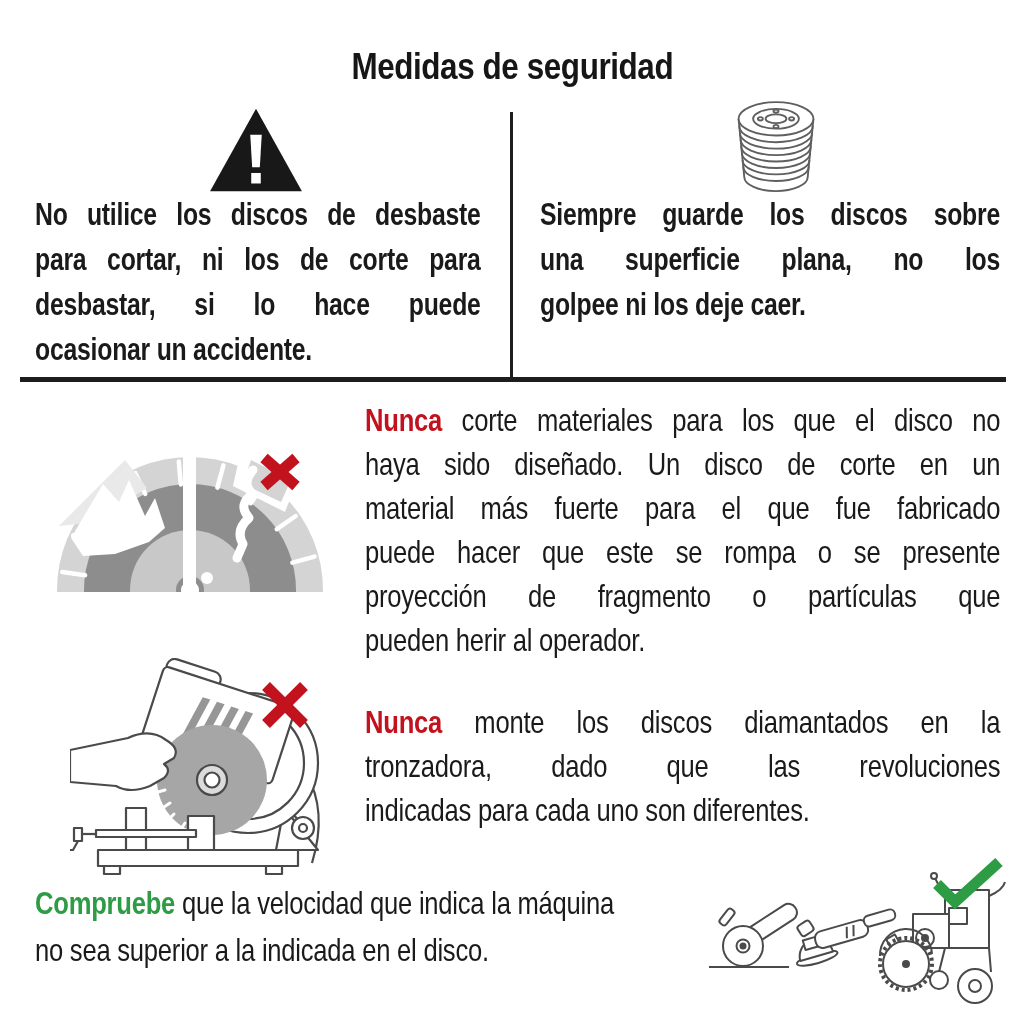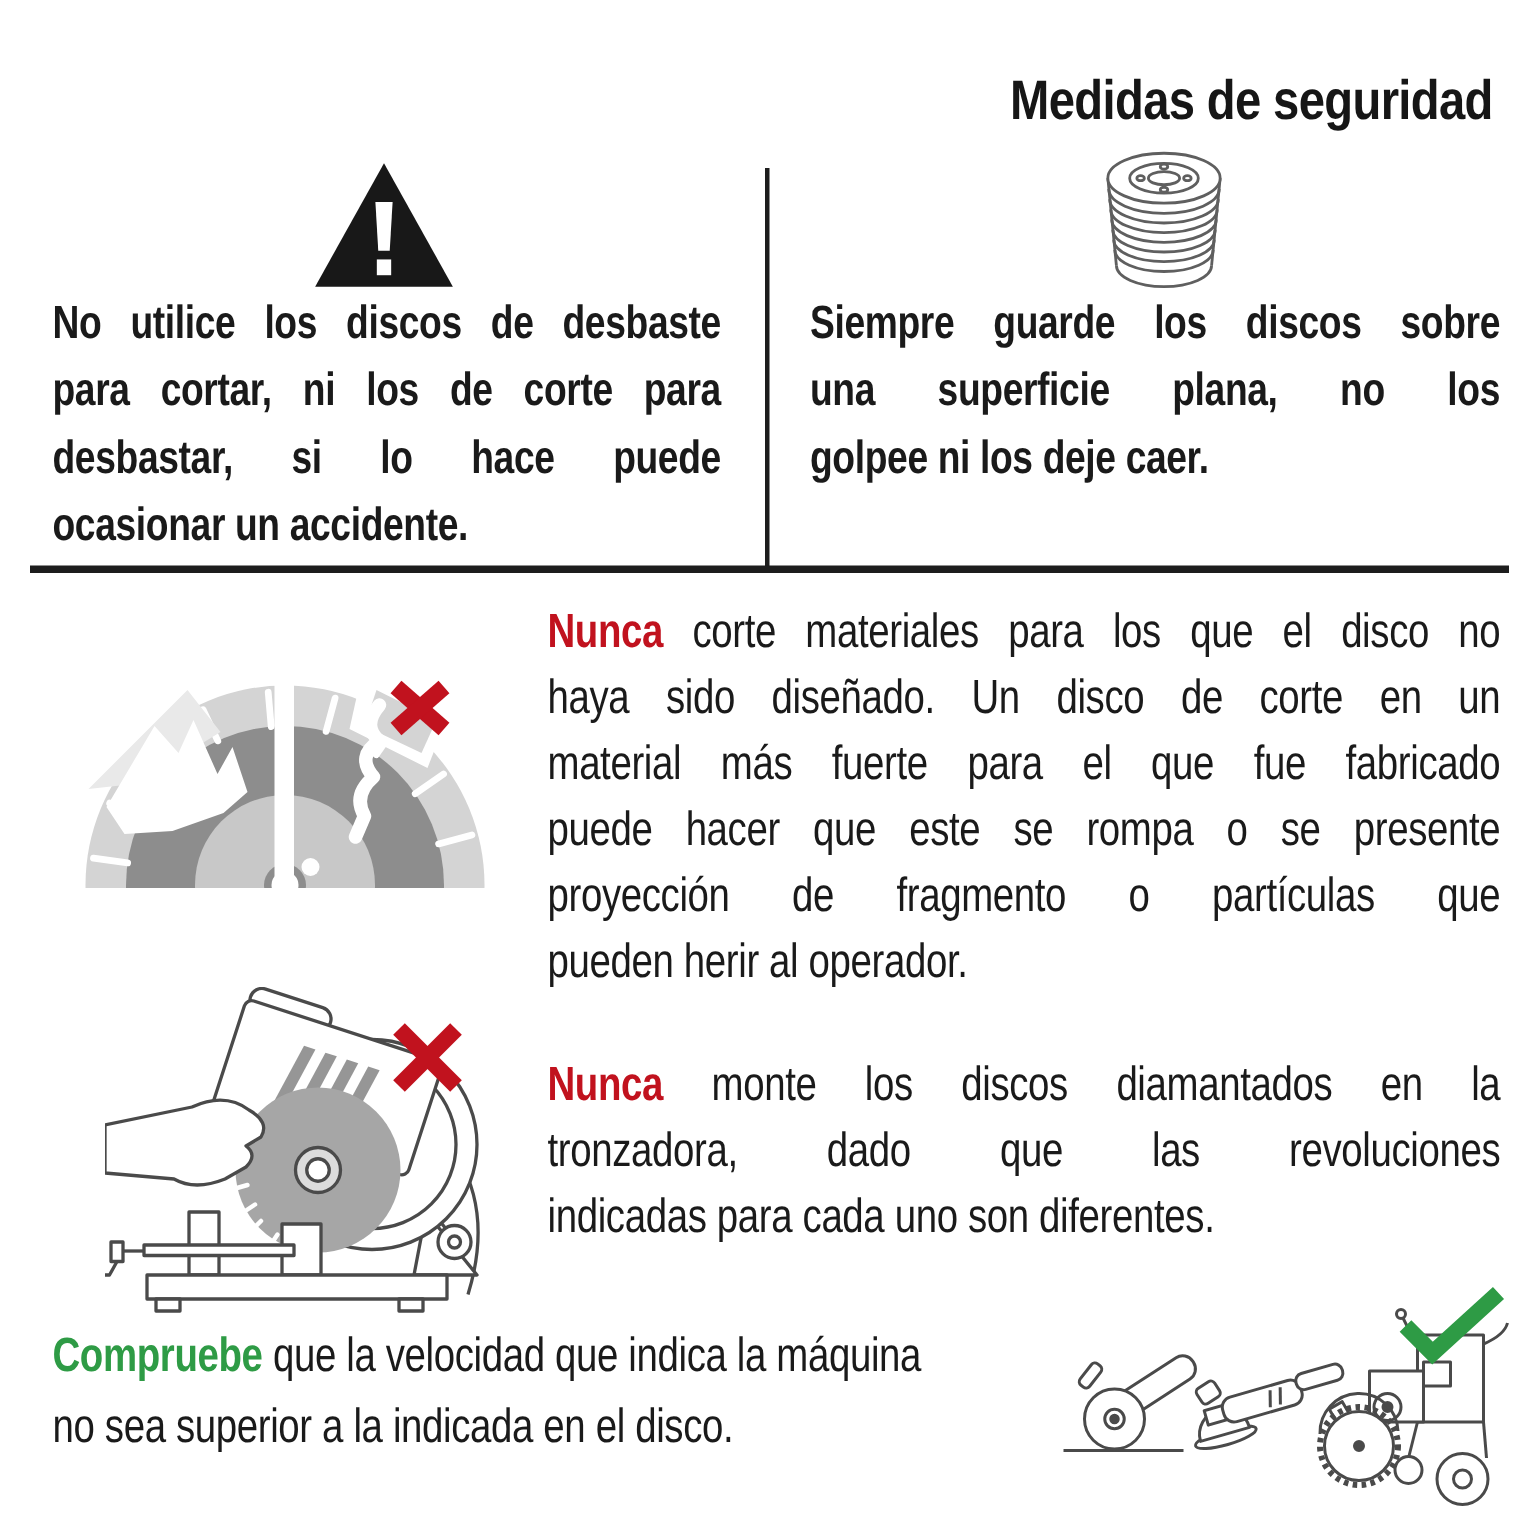--- a/index.html
+++ b/index.html
@@ -2,21 +2,21 @@
 <html><head>
 <meta charset="utf-8">
 <style>
   html,body{margin:0;padding:0;}
   body{
     width:1024px;height:1024px;background:#ffffff;position:relative;overflow:hidden;
     font-family:"Liberation Sans",sans-serif;color:#1a1a1a;
   }
   .abs{position:absolute;}
   
-  .title-wrap{position:absolute;top:46px;left:0;width:1024px;text-align:right;}
+  .title-wrap{position:absolute;top:46px;left:0;width:1024px;text-align:center;}
   .title{display:inline-block;font-size:37px;font-weight:bold;letter-spacing:-0.5px;
          transform:scaleX(0.85);white-space:nowrap;color:#161616;}
   
   .txt{position:absolute;transform-origin:top left;transform:scaleX(0.8);}
   .tcol{font-weight:bold;font-size:31px;line-height:45px;letter-spacing:-0.3px;}
   .bodytxt{font-size:32px;line-height:44px;letter-spacing:-0.3px;}
   .jl{text-align:justify;text-align-last:justify;}
   .jl.last{text-align-last:left;}
   .ll{text-align:left;}
   #top-left-text{left:35px;top:192px;width:557px;}

